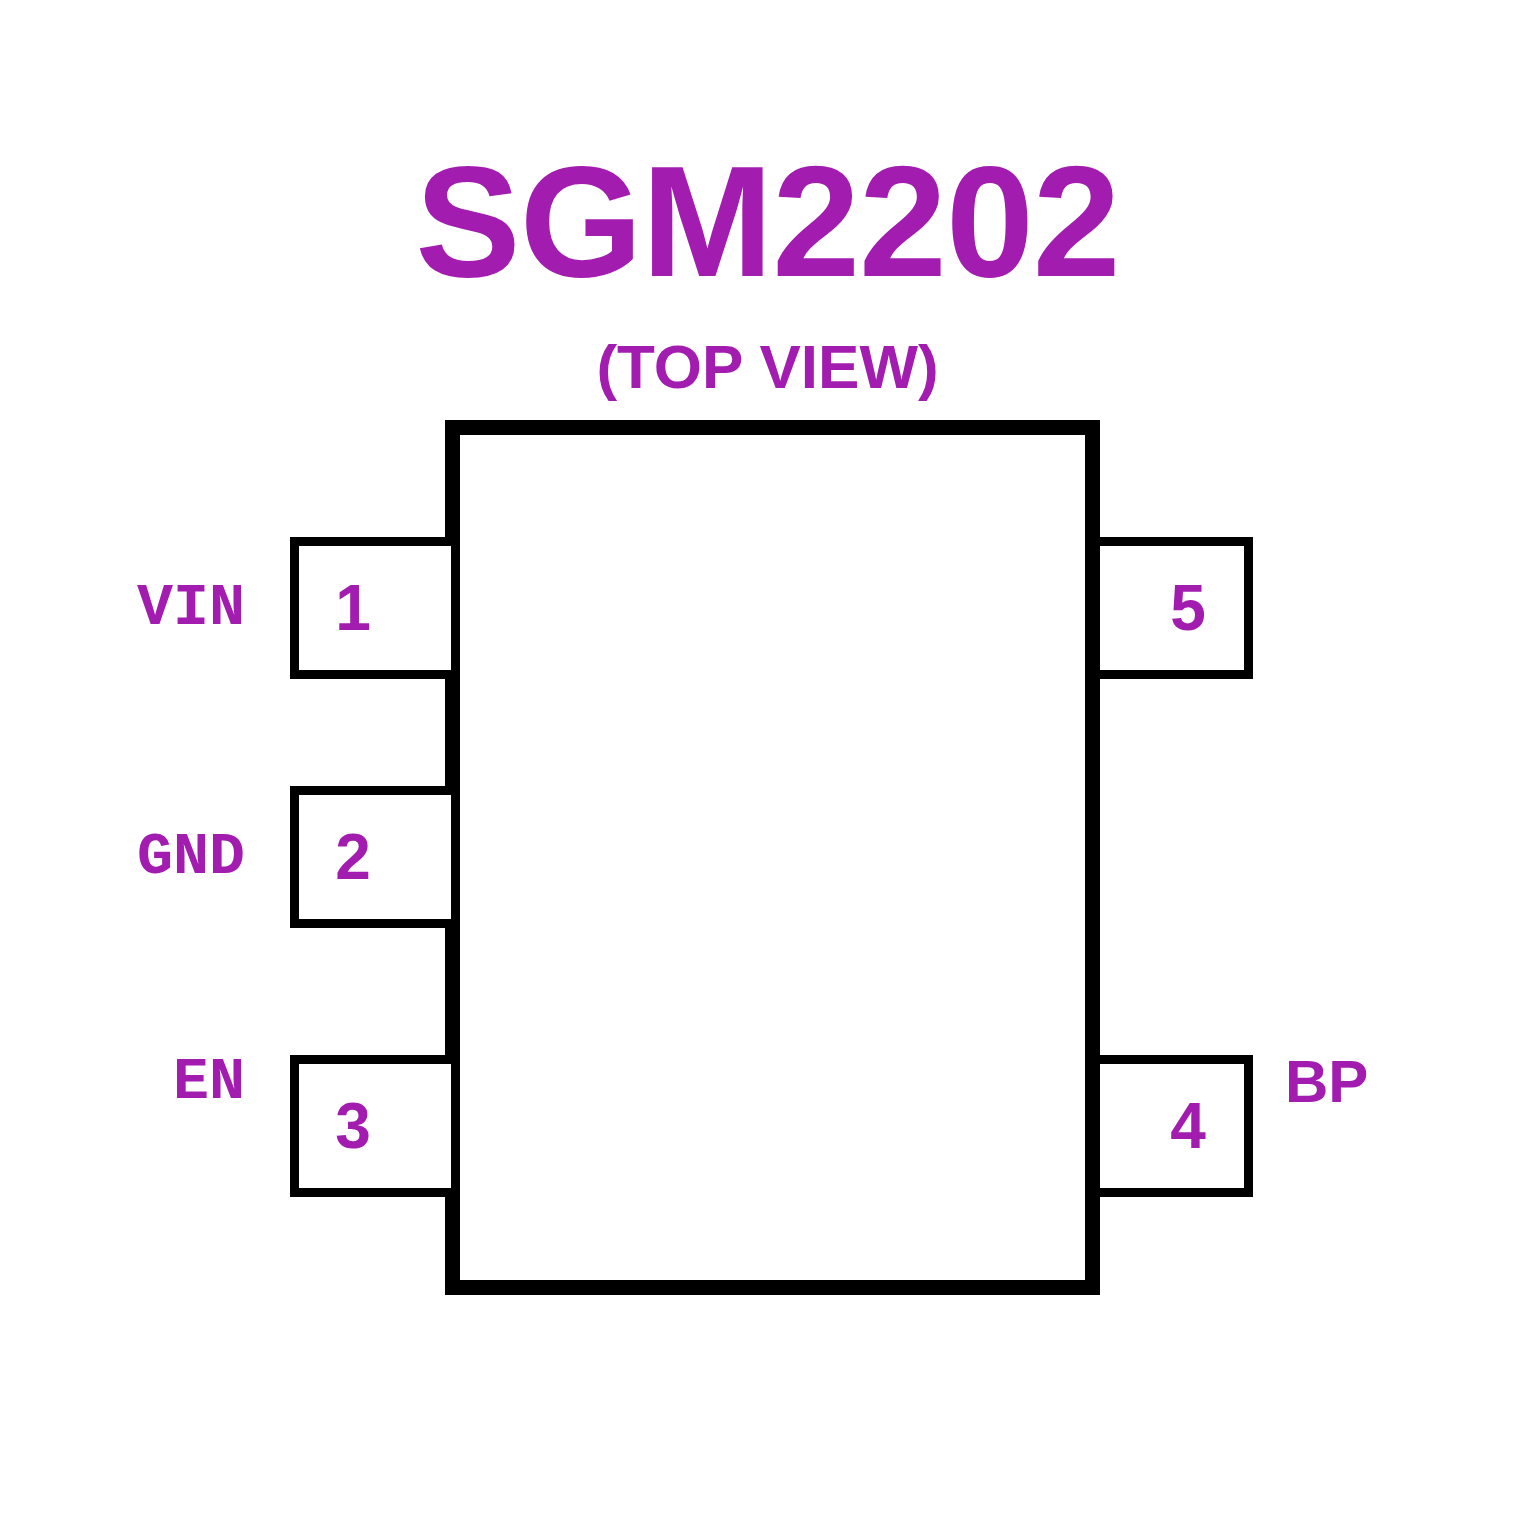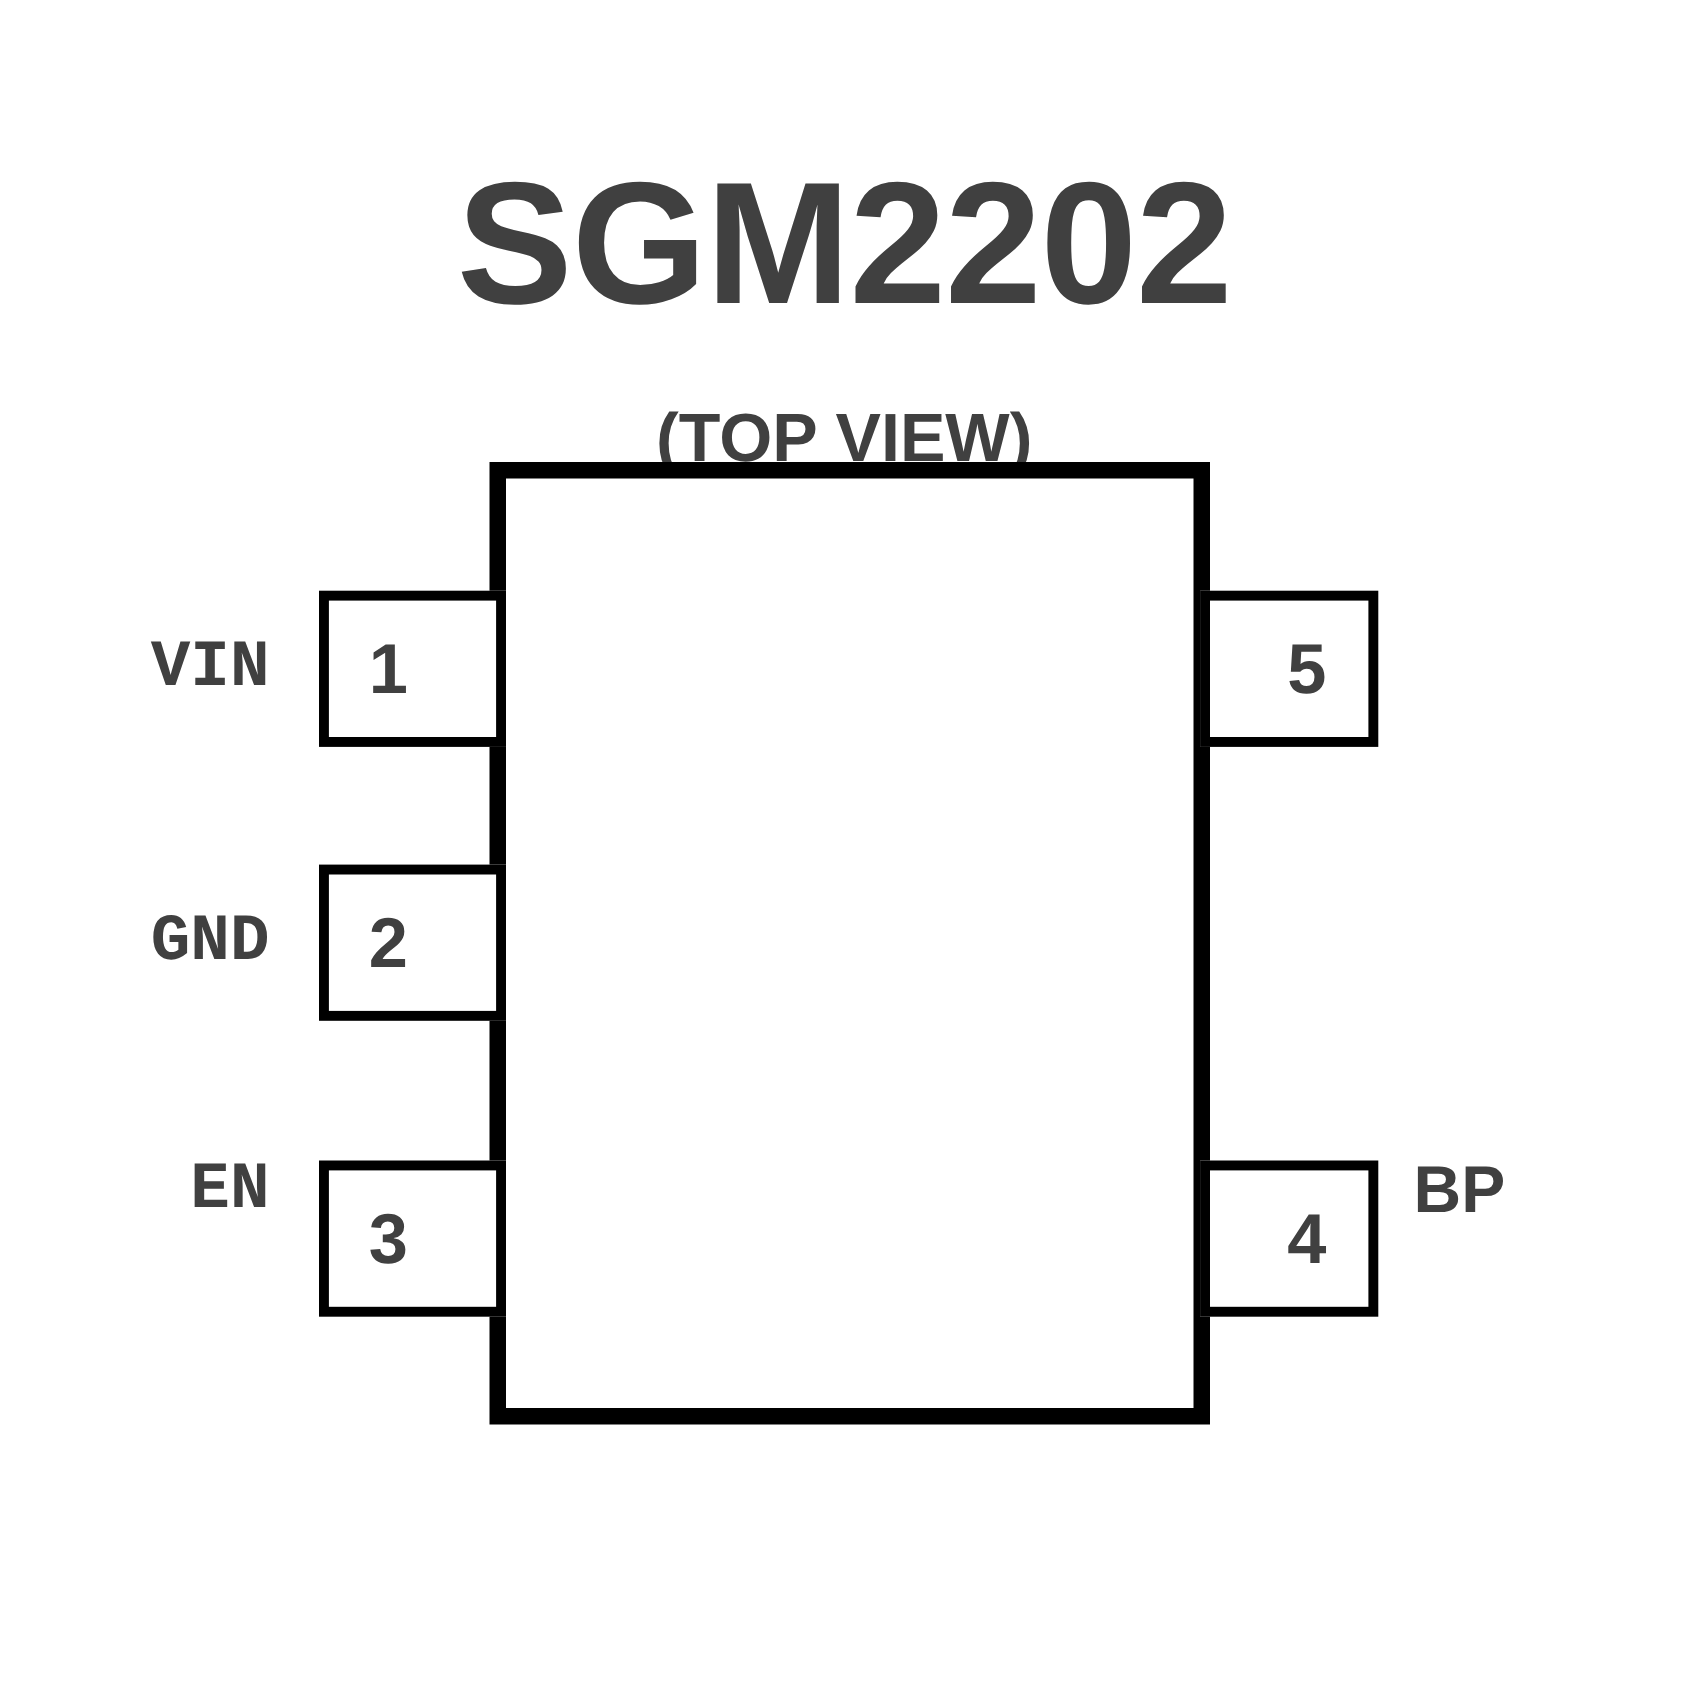--- a/index.html
+++ b/index.html
@@ -6,21 +6,21 @@
     margin: 0;
     padding: 0;
     background: #ffffff;
   }
   #canvas {
     position: relative;
     width: 1535px;
     height: 1535px;
     background: #ffffff;
     font-family: "Liberation Sans", sans-serif;
-    color: #404040;
+    color: #a21caf;
     overflow: hidden;
   }
 
   
   .title {
     position: absolute;
     left: 0;
     top: 142px;
     width: 1535px;
     text-align: center;
@@ -33,21 +33,20 @@
   .subtitle {
     position: absolute;
     left: 0;
     top: 336px;
     width: 1535px;
     text-align: center;
     font-size: 62px;
     font-weight: bold;
     line-height: 1.0;
     white-space: nowrap;
-    margin-top: 32px;
   }
   .pkg-label {
     position: absolute;
     left: 0;
     top: 1306px;
     width: 1535px;
     text-align: center;
     font-size: 62px;
     font-weight: bold;
     line-height: 1.0;

